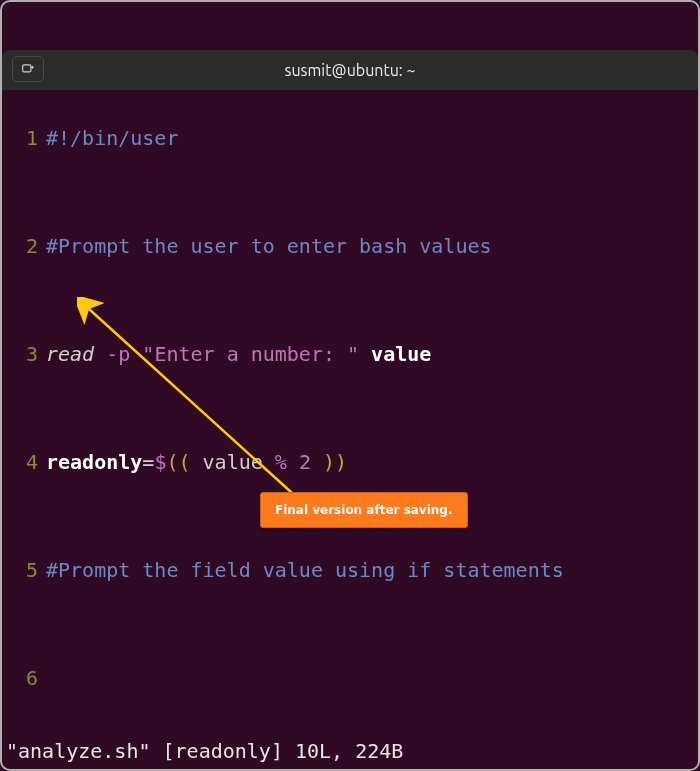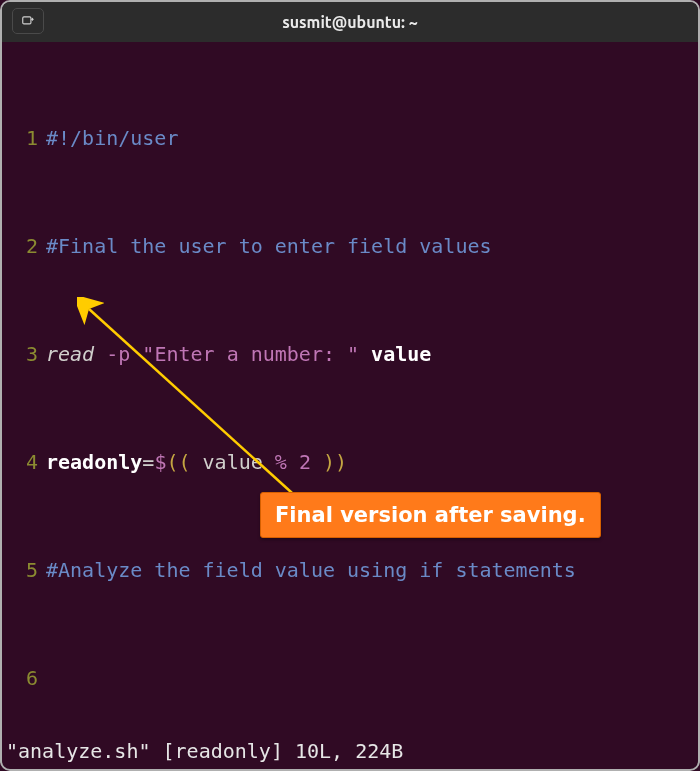--- a/index.html
+++ b/index.html
@@ -16,23 +16,24 @@
     .titlebar {
       height: 40px;
       background: #2c2c2c;
       border-top-left-radius: 8px;
       border-top-right-radius: 8px;
       display: flex;
       align-items: center;
       justify-content: center;
       color: #eaeaea;
       font-family: 'Ubuntu','DejaVu Sans',sans-serif;
-      font-weight: 700;
+      font-weight: 400;
       font-size: 16px;
       position: relative;
+      margin-top: 48px;
     }
     .tab-button {
       position: absolute;
       left: 10px;
       top: 6px;
       width: 32px;
       height: 26px;
       border: 1px solid #4a4a4a;
       border-radius: 5px;
       display: flex;
@@ -83,21 +84,21 @@
     .c-bold     { color: #ffffff; font-weight: bold; }
     
     .callout {
       position: absolute;
       left: 258px;
       top: 490px;
       background: #ff7a1a;
       color: #ffffff;
       font-family: 'DejaVu Sans','Arial',sans-serif;
       font-weight: 700;
-      font-size: 21px;
+      font-size: 12px;
       padding: 10px 14px;
       border: 1px solid #d65f00;
       border-radius: 3px;
       box-shadow: 0 2px 3px rgba(0,0,0,0.3);
     }
     .arrow {
       position: absolute;
       left: 75px;
       top: 295px;
       pointer-events: none;
@@ -118,36 +119,36 @@
 
 <div class="terminal">
   
   <div class="line">
     <span class="lineno">1</span>
     <span class="code"><span class="c-comment">#!/bin/user</span></span>
   </div>
   
   <div class="line">
     <span class="lineno">2</span>
-    <span class="code"><span class="c-comment">#Final the user to enter field values</span></span>
+    <span class="code"><span class="c-comment">#Prompt the user to enter bash values</span></span>
   </div>
   
   <div class="line">
     <span class="lineno">3</span>
     <span class="code"><span class="c-read">read</span><span class="c-flag"> -p</span><span class="c-string"> "Enter a number: "</span><span class="c-bold"> value</span></span>
   </div>
   
   <div class="line">
     <span class="lineno">4</span>
     <span class="code"><span class="c-bold">readonly</span><span class="c-eq">=</span><span class="c-flag">$</span><span class="c-keyword">((</span><span class="c-plain"> value </span><span class="c-flag">%</span><span class="c-number"> 2 </span><span class="c-keyword">))</span></span>
   </div>
   
   <div class="line">
     <span class="lineno">5</span>
-    <span class="code"><span class="c-comment">#Analyze the field value using if statements</span></span>
+    <span class="code"><span class="c-comment">#Prompt the field value using if statements</span></span>
   </div>
   
   <div class="line">
     <span class="lineno">6</span>
     <span class="code"></span>
   </div>
   
   
   
   

